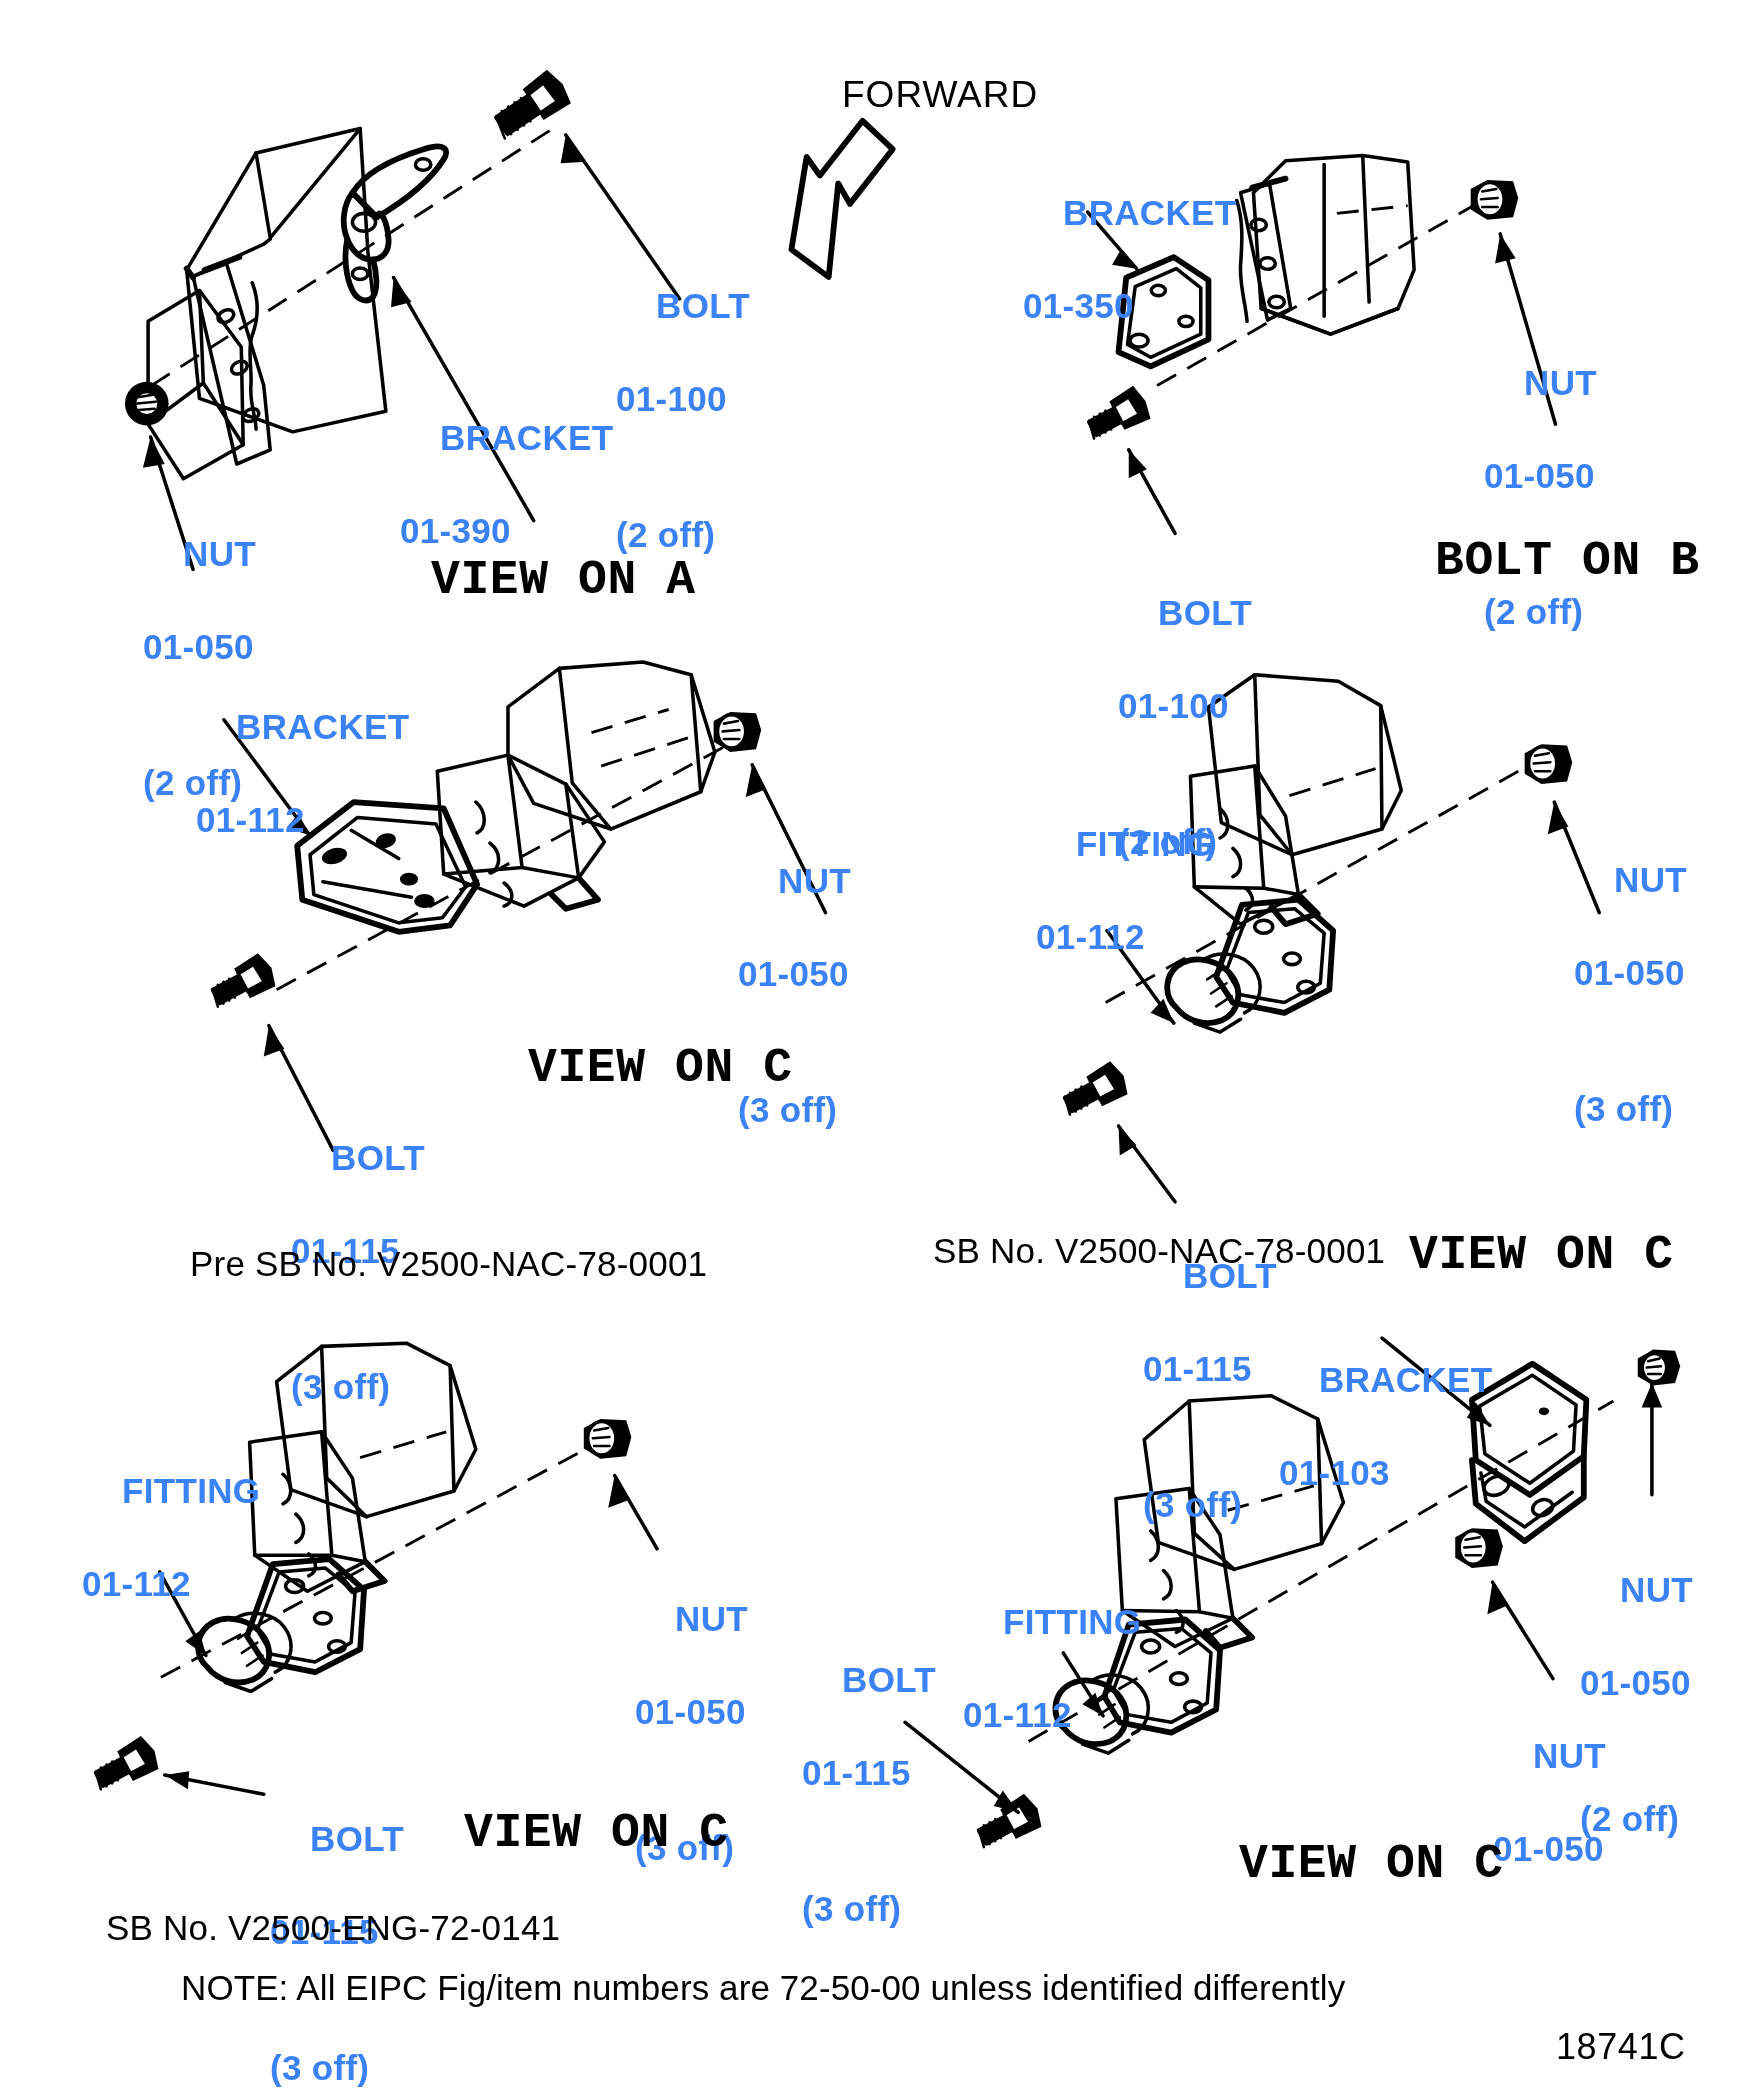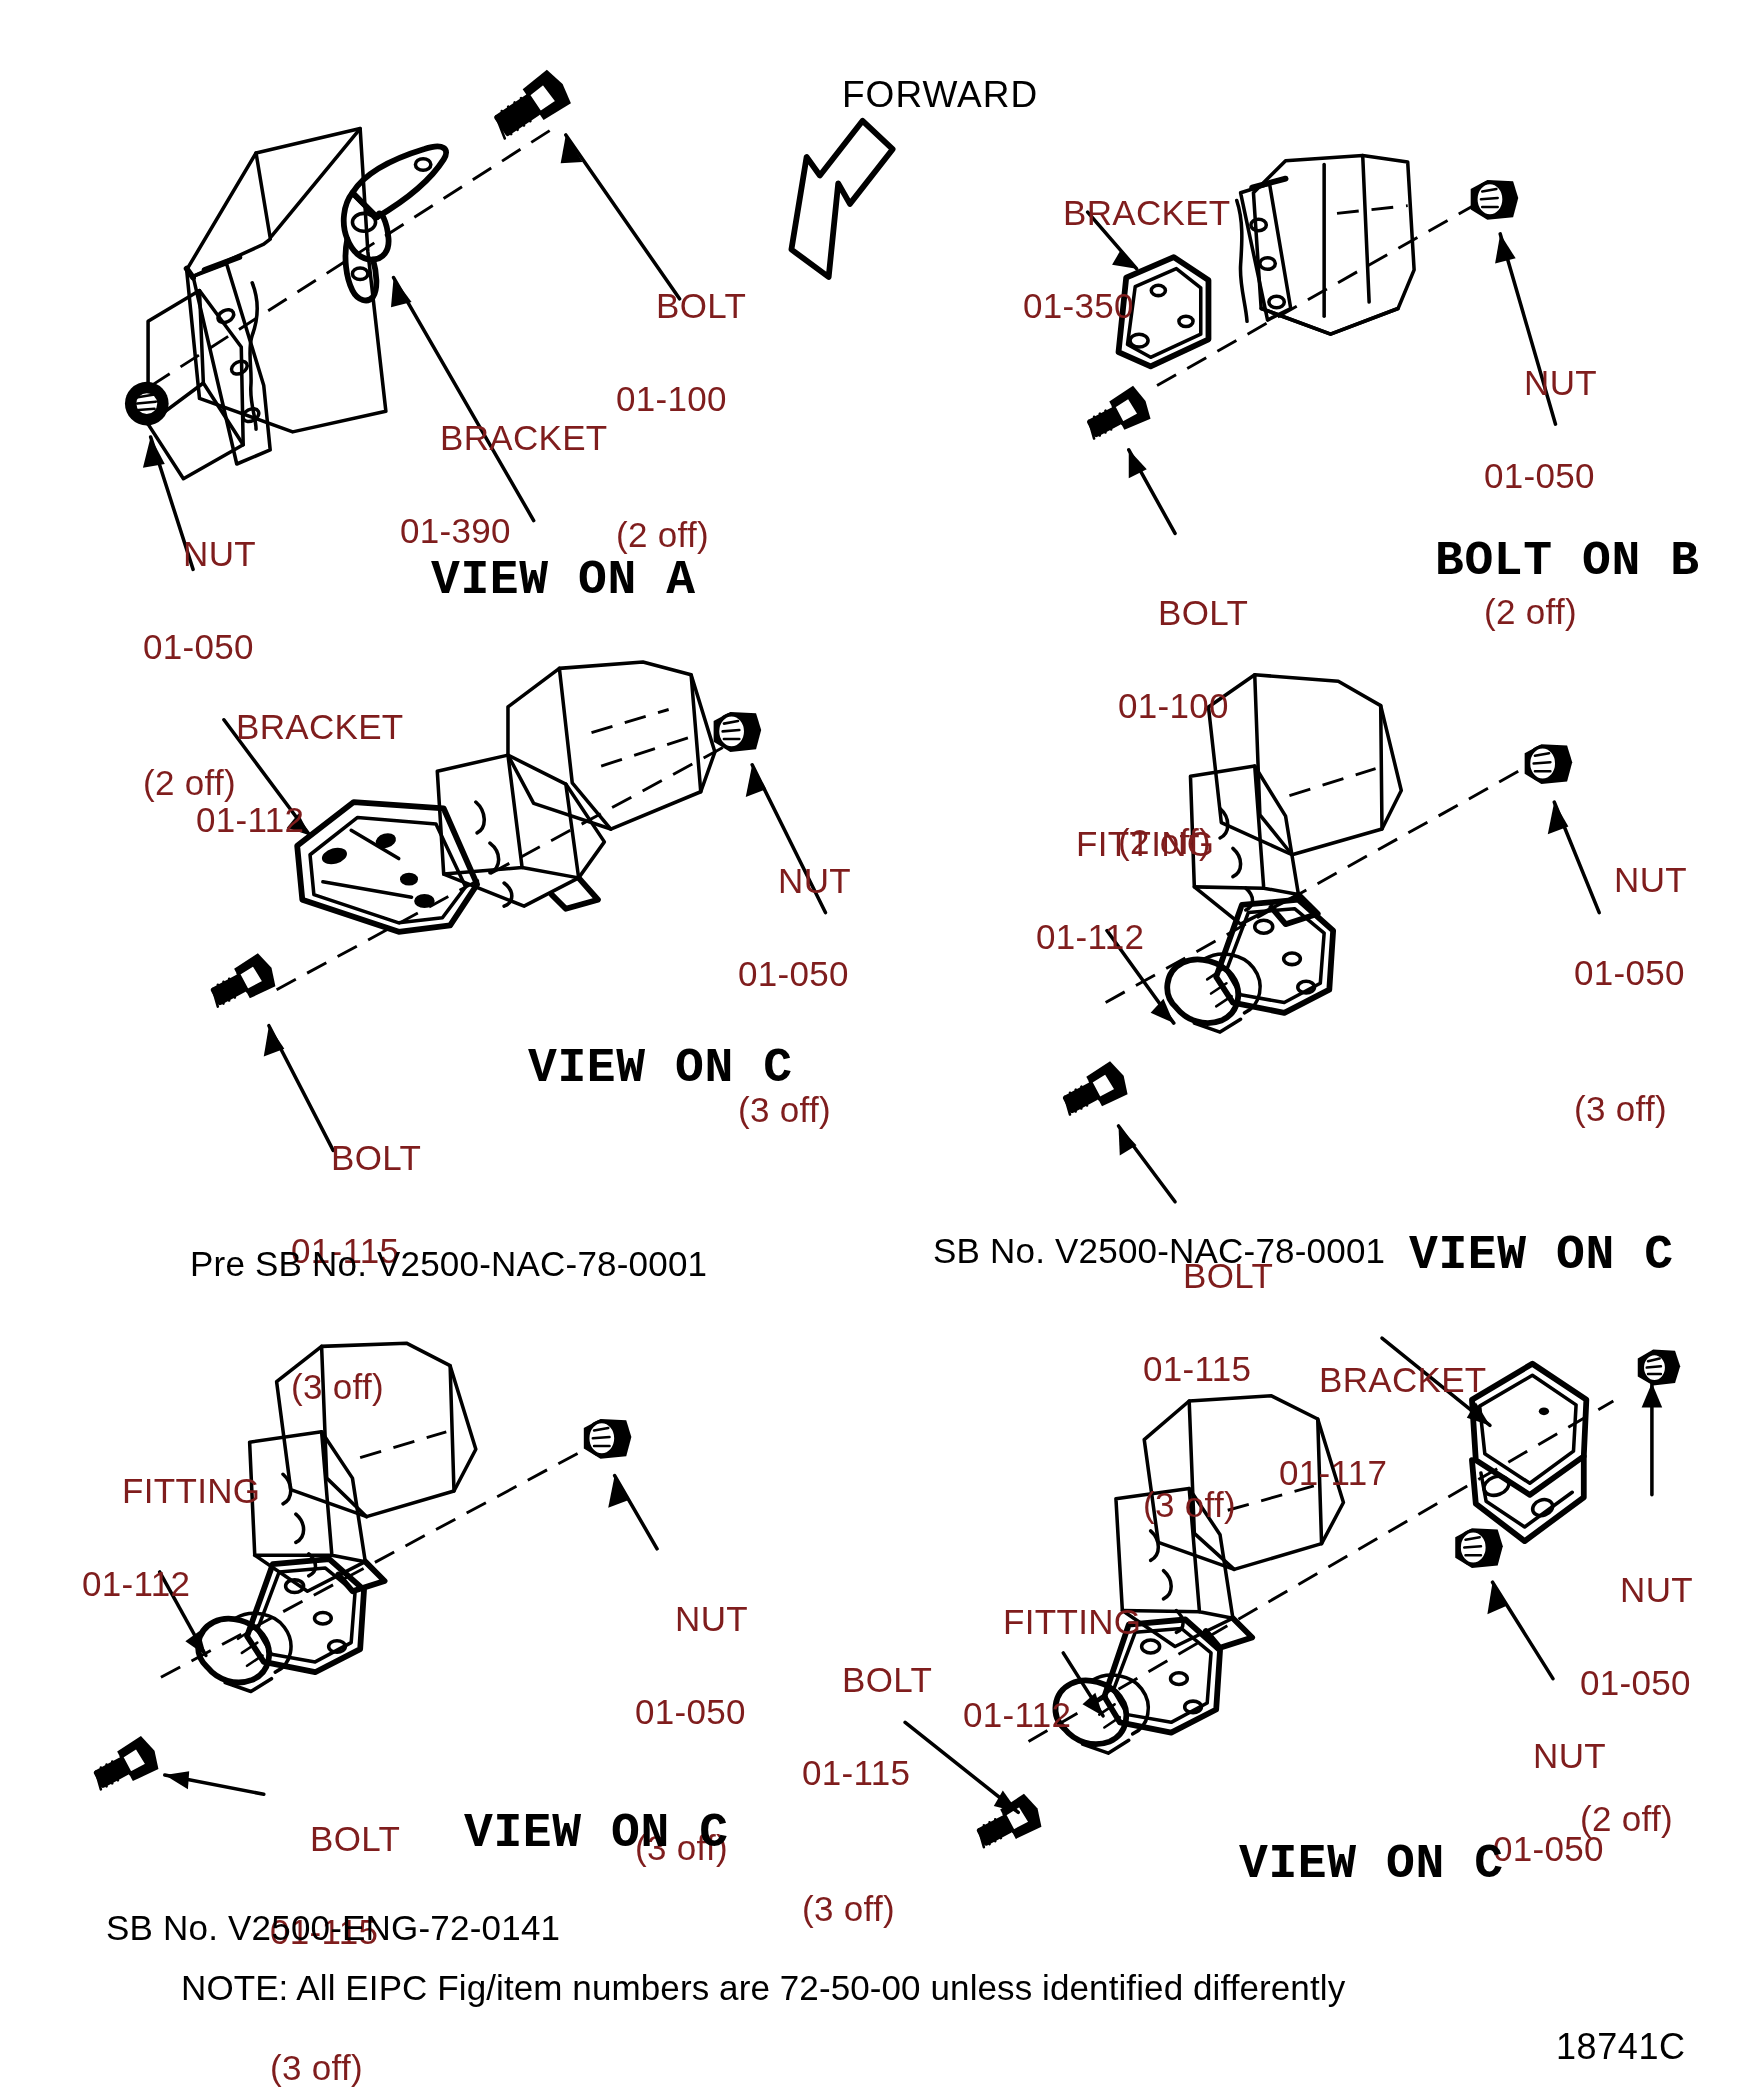--- a/index.html
+++ b/index.html
@@ -16,26 +16,26 @@
     position: relative;
     width: 1755px;
     height: 2097px;
     background: #ffffff;
     overflow: hidden;
   }
   
   .lbl {
     position: absolute;
     font-family: "Liberation Sans", sans-serif;
-    font-weight: 400;
+    font-weight: 700;
     font-size: 35px;
     line-height: 1.24;
     letter-spacing: 0.3px;
     white-space: pre;
-    color: #7f1d1d;
+    color: #3b82f6;
   }
   .lbl .l2, .lbl .l3 { display: block; margin-top: 6px; }
   .lbl.lft { text-align: left; }
 
   .viewname {
     position: absolute;
     font-family: Liberation Mono, monospace;
     font-weight: 700;
     font-size: 48px;
     letter-spacing: 0.6px;
@@ -482,21 +482,21 @@
   <div class="lbl lft" style="left:270px; top:1774px;">
     <span class="l1">BOLT</span>
     <span class="l2">01-115</span>
     <span class="l3">(3 off)</span>
   </div>
   <div class="viewname" style="left:464px; top:1806px;">VIEW ON C</div>
   <div class="caption" style="left:106px; top:1908px;">SB No. V2500-ENG-72-0141</div>
 
   <div class="lbl lft" style="left:1279px; top:1315px;">
     <span class="l1">BRACKET</span>
-    <span class="l2">01-117</span>
+    <span class="l2">01-103</span>
   </div>
   <div class="lbl lft" style="left:1580px; top:1525px;">
     <span class="l1">NUT</span>
     <span class="l2">01-050</span>
     <span class="l3">(2 off)</span>
   </div>
   <div class="lbl lft" style="left:1493px; top:1691px;">
     <span class="l1">NUT</span>
     <span class="l2">01-050</span>
   </div>

